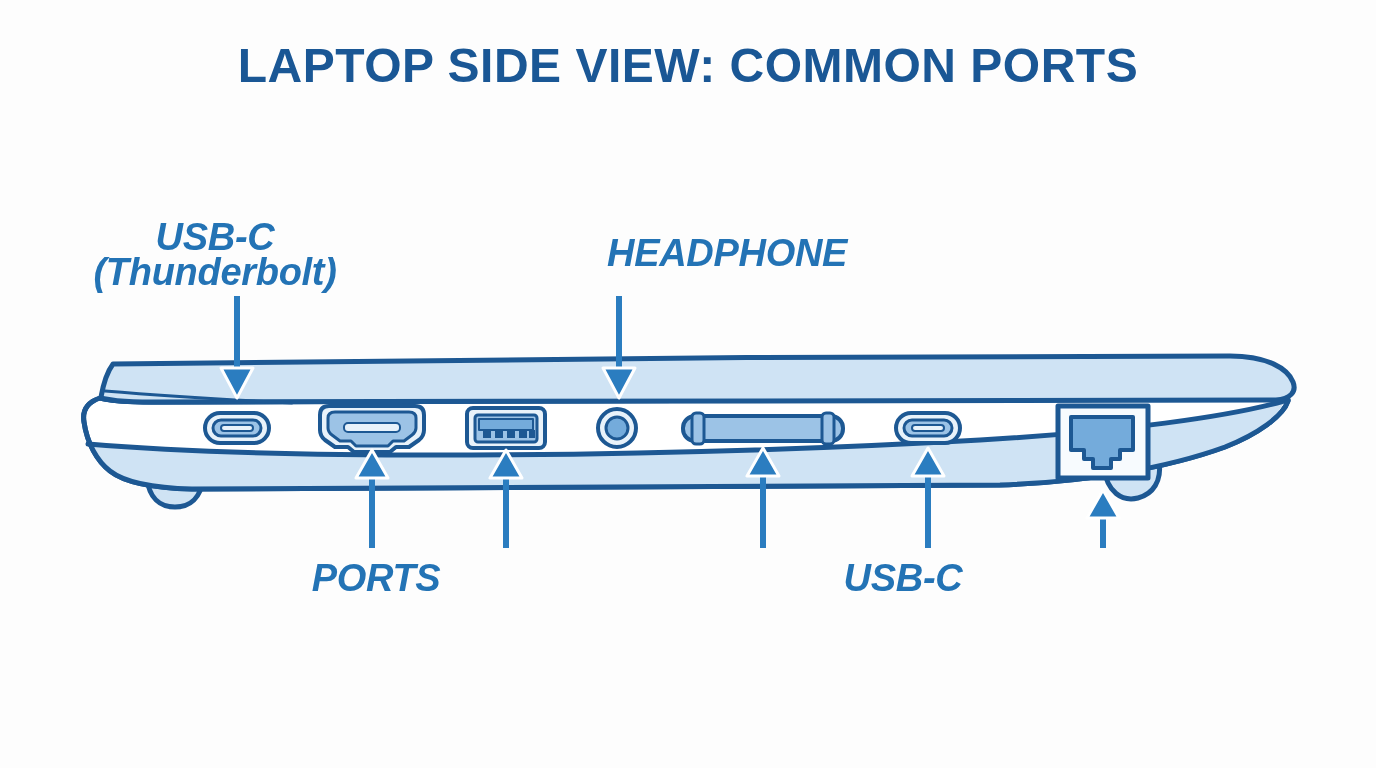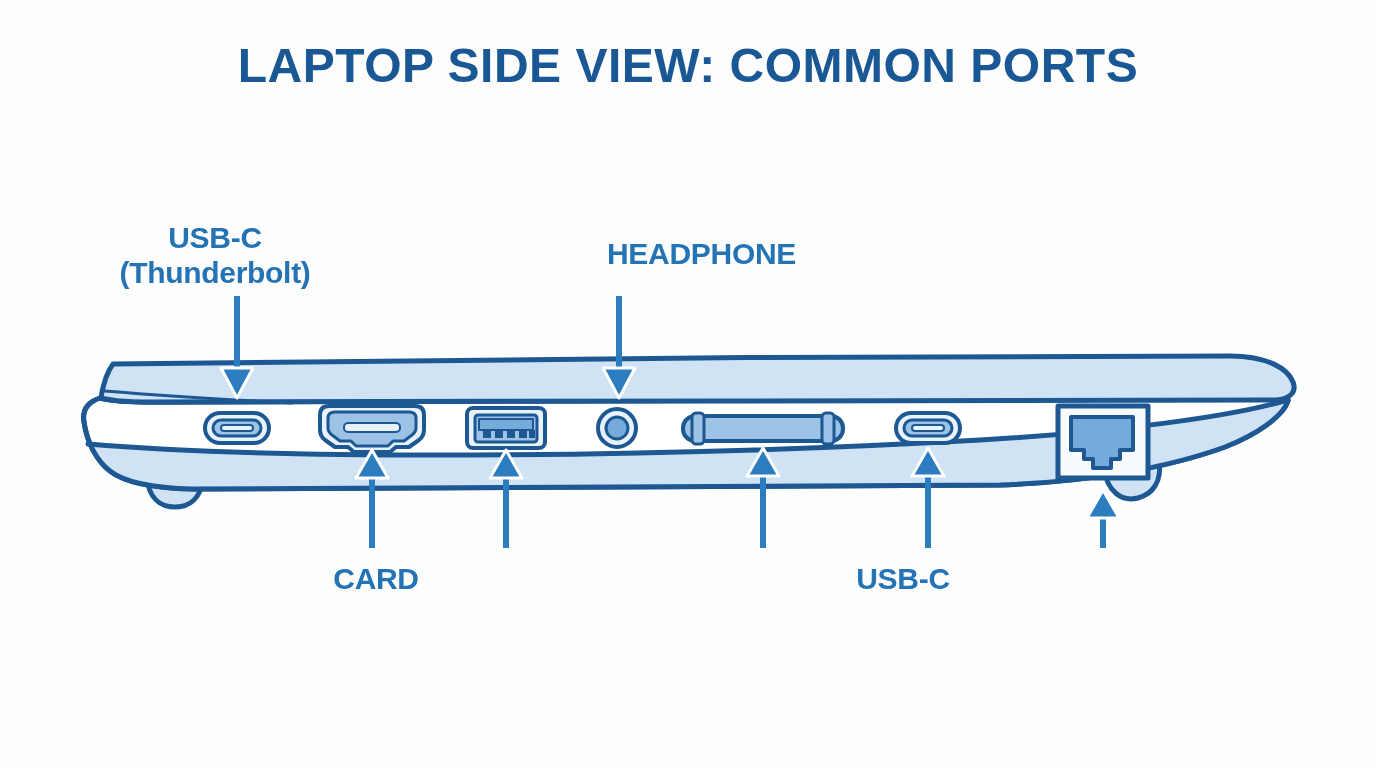--- a/index.html
+++ b/index.html
@@ -25,26 +25,27 @@
     position: absolute;
     top: 38px; left: 0; width: 1376px;
     text-align: center;
     font-size: 48px;
     font-weight: bold;
     letter-spacing: 0.5px;
     color: var(--title_color);
   }
   .port-label {
     position: absolute;
-    font-size: 30px;
+    font-size: 38px;
     font-weight: bold;
     color: var(--label_color);
     line-height: 35px;
     letter-spacing: -0.3px;
     white-space: nowrap;
+    font-style: italic;
   }
   .lbl-center { text-align: center; }
   .lbl-left { text-align: left; }
   svg { position: absolute; inset: 0; }
   .fill-light { fill: var(--light_fill); }
   .fill-white { fill: #ffffff; }
   .fill-pale  { fill: var(--pale_fill); }
   .fill-mid   { fill: var(--mid_fill); }
   .fill-inner { fill: var(--inner_fill); }
   .fill-dark  { fill: var(--outline_color); }
@@ -67,21 +68,21 @@
 
   <div class="port-label lbl-center" style="left:85px; top:220px; width:260px;">
     <div>USB-C</div>
     <div>(Thunderbolt)</div>
   </div>
 
   <div class="port-label lbl-left" style="left:607px; top:236px;">
     <div>HEADPHONE</div>
   </div>
 
-  <div class="port-label lbl-center" style="left:306px; top:561px; width:140px;">CARD</div>
+  <div class="port-label lbl-center" style="left:306px; top:561px; width:140px;">PORTS</div>
 
 
 
   <div class="port-label lbl-center" style="left:833px; top:561px; width:140px;">USB-C</div>
 
 
   <svg width="1376" height="768" viewBox="0 0 1376 768">
 
     <g>
       <path class="fill-light stroke-dark sw5" d="M147,478 C149,498 160,507 175,507 C190,507 201,498 203,478 Z"></path>

